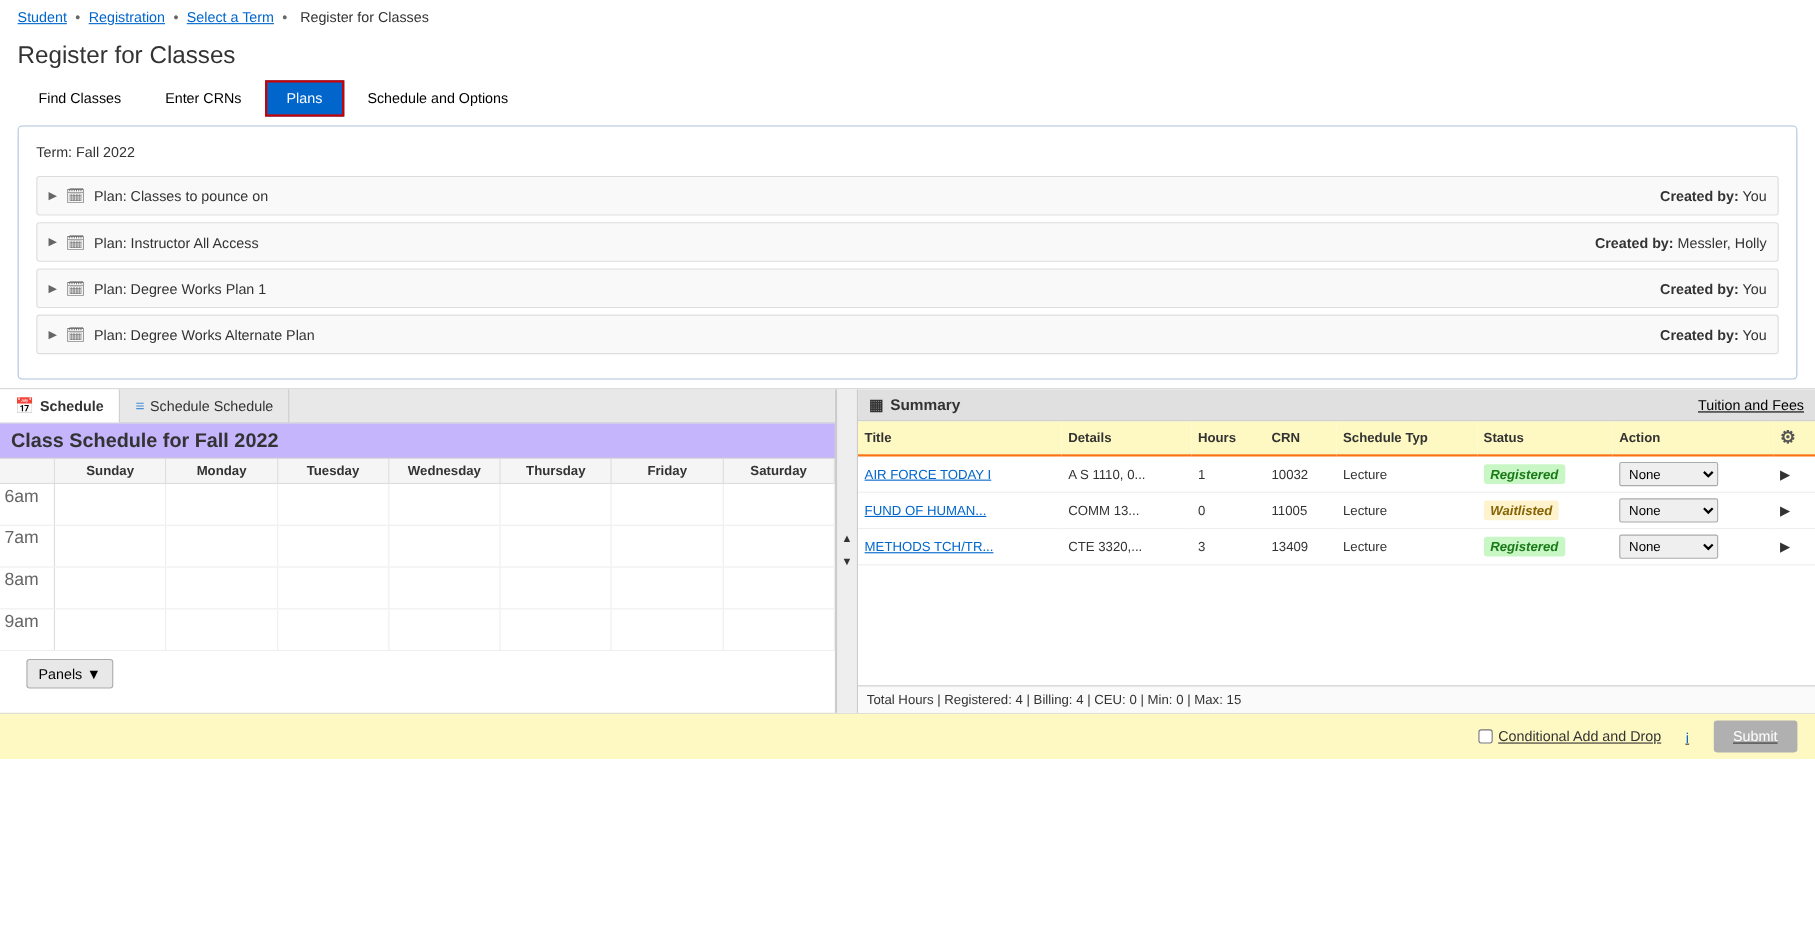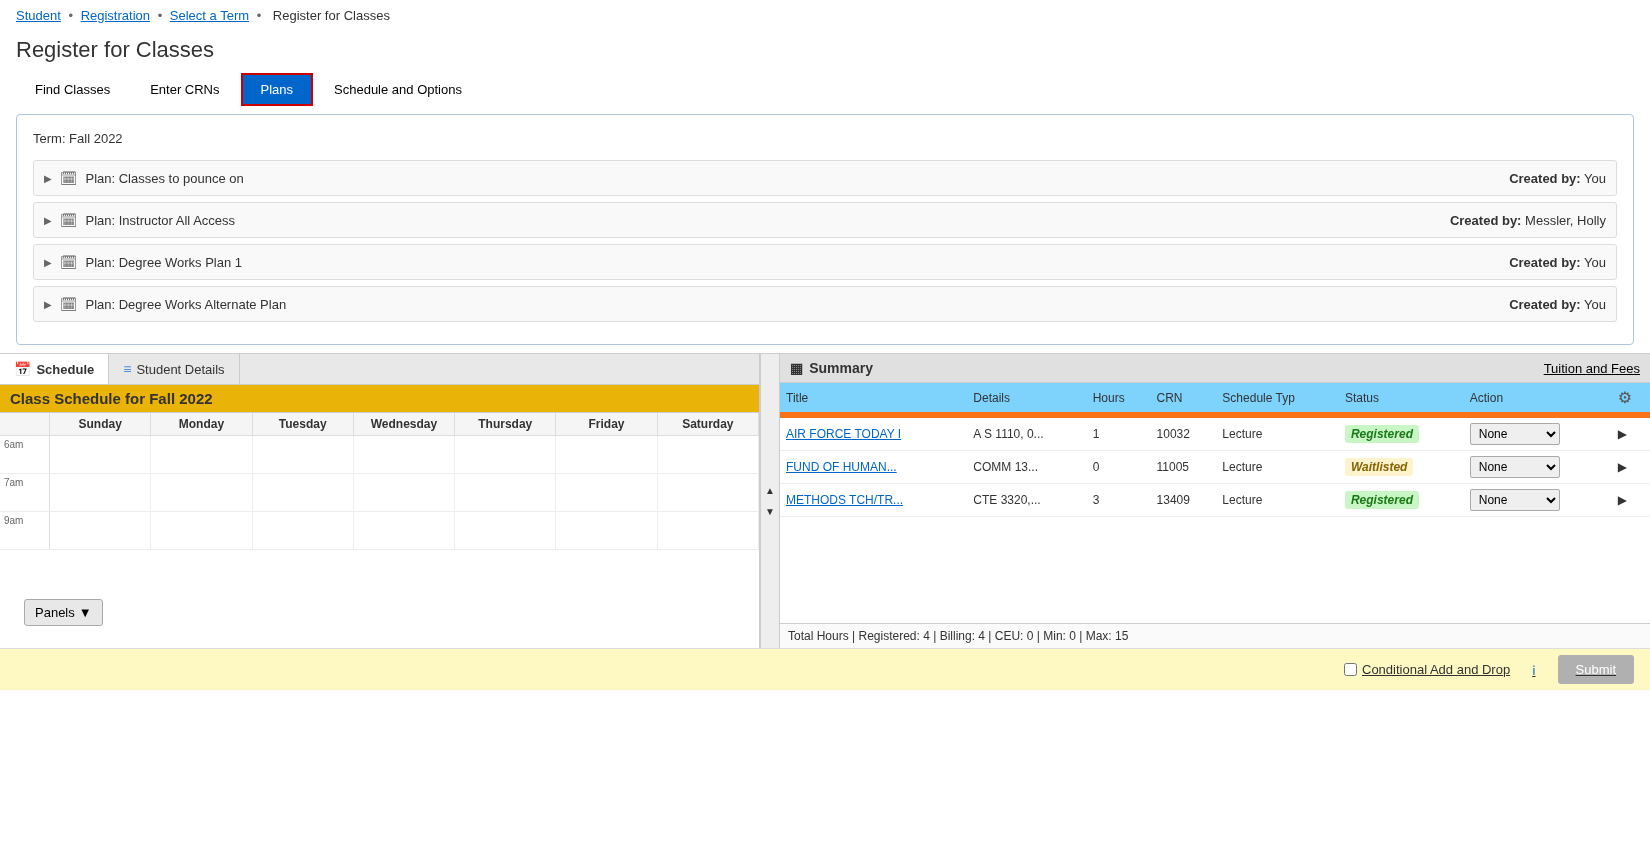--- a/index.html
+++ b/index.html
@@ -85,37 +85,37 @@
       font-size: 13px;
       display: flex;
       align-items: center;
       gap: 5px;
       color: #333;
       border-right: 1px solid #ccc;
     }
     .sched-tab.active { background: #fff; font-weight: bold; }
     .sched-tab-icon { font-size: 14px; color: #4a90d9; }
 
-    .schedule-title { padding: 5px 10px; font-size: 15px; font-weight: bold; background: #eab308; border-bottom: 1px solid #ccc; }
+    .schedule-title { padding: 5px 10px; font-size: 18px; font-weight: bold; background: #c4b5fd; border-bottom: 1px solid #ccc; }
 
     .calendar-header { display: flex; background: #f5f5f5; border-bottom: 1px solid #ddd; }
     .cal-time-col { width: 50px; min-width: 50px; border-right: 1px solid #ddd; }
     .cal-day {
       flex: 1;
       text-align: center;
       padding: 4px 2px;
       font-size: 12px;
       font-weight: bold;
       border-right: 1px solid #ddd;
       color: #333;
     }
 
     .calendar-body { flex: 1; overflow-y: auto; }
     .cal-row { display: flex; height: 38px; border-bottom: 1px solid #eee; }
-    .cal-time-label { width: 50px; min-width: 50px; font-size: 10px; color: #666; padding: 3px 4px; border-right: 1px solid #ddd; display: flex; align-items: flex-start; }
+    .cal-time-label { width: 50px; min-width: 50px; font-size: 16px; color: #666; padding: 3px 4px; border-right: 1px solid #ddd; display: flex; align-items: flex-start; }
     .cal-cell { flex: 1; border-right: 1px solid #eee; }
 
     .panels-btn {
       position: absolute;
       bottom: 12px;
       left: 12px;
       background: #e8e8e8;
       border: 1px solid #aaa;
       border-radius: 3px;
       padding: 5px 10px;
@@ -139,25 +139,25 @@
       justify-content: space-between;
       background: #e0e0e0;
       padding: 6px 10px;
       border-bottom: 1px solid #ccc;
     }
     .summary-header-left { display: flex; align-items: center; gap: 6px; font-size: 14px; font-weight: bold; }
     .summary-header-right { color: #000000; text-decoration: underline; cursor: pointer; font-size: 13px; }
 
     .summary-table { width: 100%; border-collapse: collapse; font-size: 12px; }
     .summary-table th {
-      background: #7dd3fc;
-      border-bottom: 6px solid #f97316;
+      background: #fef9c3;
+      border-bottom: 2px solid #f97316;
       padding: 5px 6px;
       text-align: left;
-      font-weight: normal;
+      font-weight: bold;
       white-space: nowrap;
     }
     .summary-table td {
       padding: 5px 6px;
       border-bottom: 1px solid #eee;
       white-space: nowrap;
     }
 
     .status-registered {
       background: #c8f7c5;
@@ -298,21 +298,21 @@
 <div class="bottom-section" style="position:relative;">
 
   <div class="schedule-panel">
     <div class="schedule-tabs">
       <div class="sched-tab active">
         <span class="sched-tab-icon">📅</span>
         <span>Schedule</span>
       </div>
       <div class="sched-tab">
         <span class="sched-tab-icon">≡</span>
-        <span>Student Details</span>
+        <span>Schedule Schedule</span>
       </div>
     </div>
     <div class="schedule-title">Class Schedule for Fall 2022</div>
 
     <div>
       <div class="calendar-header">
         <div class="cal-time-col"></div>
         <div class="cal-day">Sunday</div>
         <div class="cal-day">Monday</div>
         <div class="cal-day">Tuesday</div>
@@ -327,20 +327,30 @@
             <div class="cal-cell"></div>
             <div class="cal-cell"></div>
             <div class="cal-cell"></div>
             <div class="cal-cell"></div>
             <div class="cal-cell"></div>
             <div class="cal-cell"></div>
             <div class="cal-cell"></div>
           </div>
           <div class="cal-row">
             <div class="cal-time-label">7am</div>
+            <div class="cal-cell"></div>
+            <div class="cal-cell"></div>
+            <div class="cal-cell"></div>
+            <div class="cal-cell"></div>
+            <div class="cal-cell"></div>
+            <div class="cal-cell"></div>
+            <div class="cal-cell"></div>
+          </div>
+          <div class="cal-row">
+            <div class="cal-time-label">8am</div>
             <div class="cal-cell"></div>
             <div class="cal-cell"></div>
             <div class="cal-cell"></div>
             <div class="cal-cell"></div>
             <div class="cal-cell"></div>
             <div class="cal-cell"></div>
             <div class="cal-cell"></div>
           </div>
           <div class="cal-row">
             <div class="cal-time-label">9am</div>

